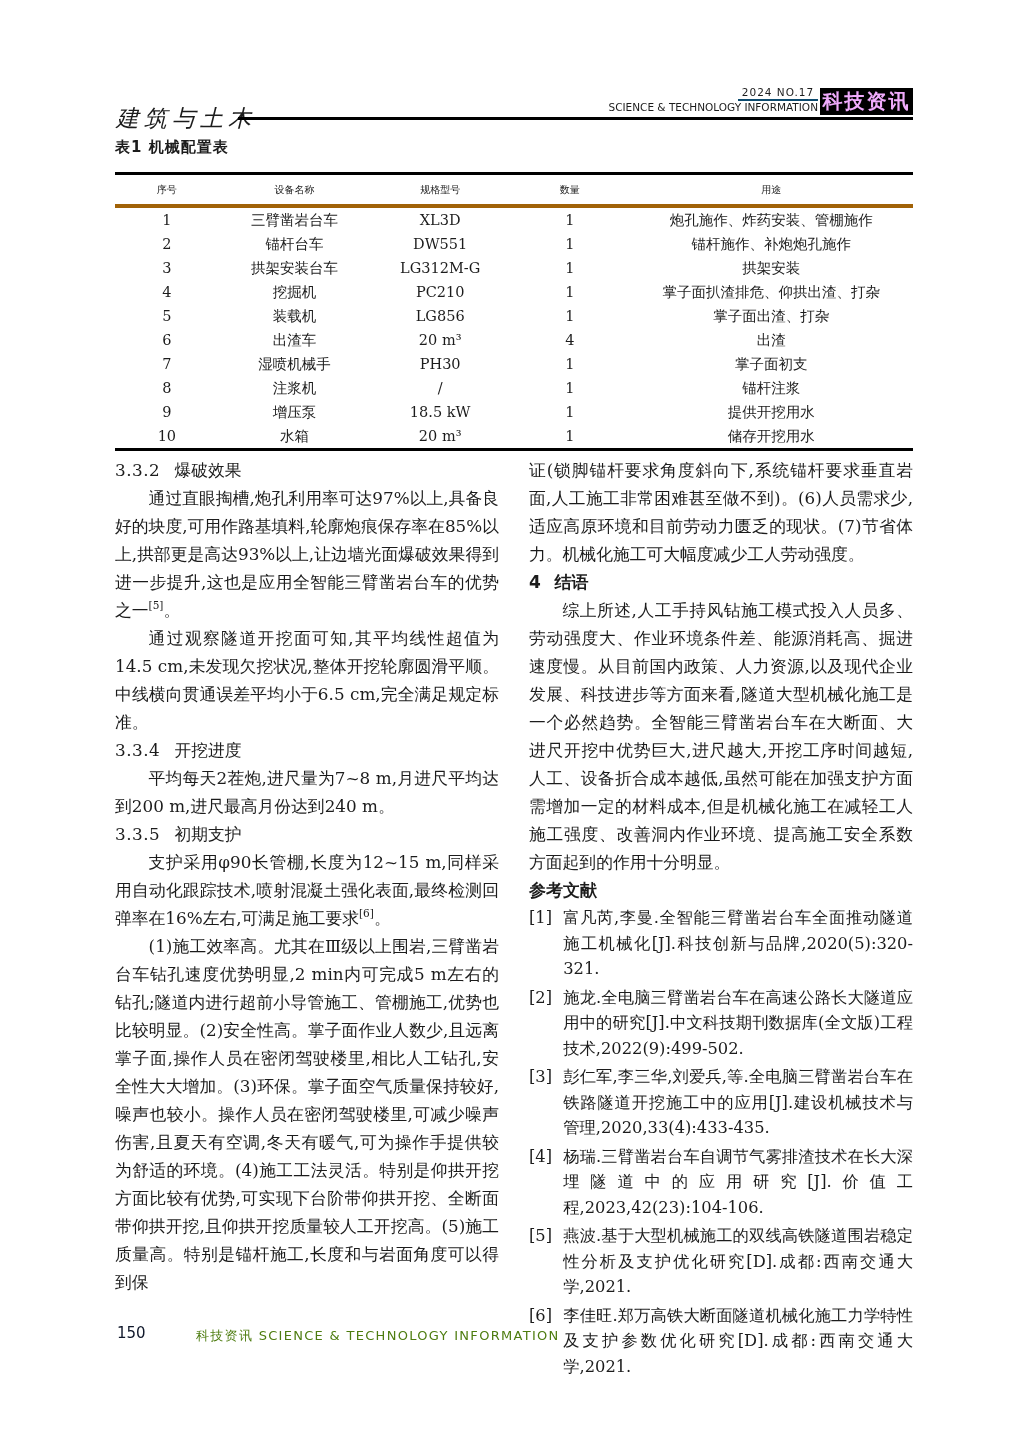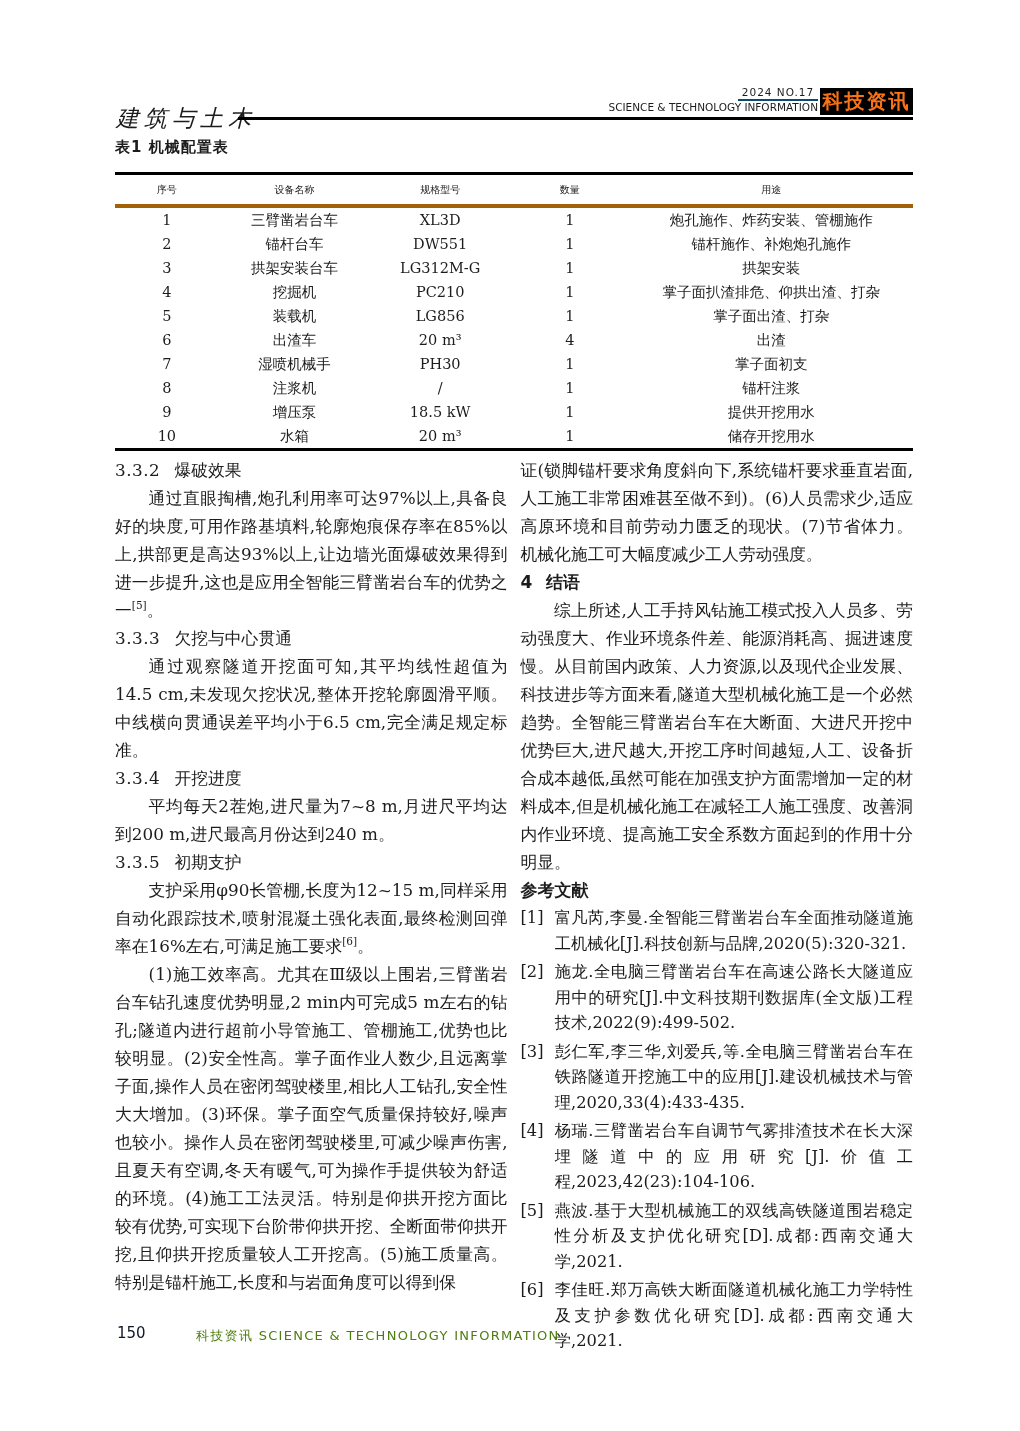--- a/index.html
+++ b/index.html
@@ -15,21 +15,21 @@
     position:absolute; top:86px; left:738px; width:80px; text-align:center;
     font-family:"DejaVu Sans", sans-serif; font-size:10.5px; letter-spacing:1px;
     border-bottom:2px solid #0c4a6e; padding-bottom:1px; white-space:nowrap;
   }
   .jr-en {
     position:absolute; top:101px; left:600px; width:218px; text-align:right;
     font-family:"DejaVu Sans", sans-serif; font-size:10.5px; white-space:nowrap; color:#1c1c1c;
   }
   .jr-box {
     position:absolute; left:820px; top:88px; width:93px; height:27px;
-    background:#000; color:#f97316; font-size:20px; font-weight:700; letter-spacing:2px;
+    background:#000; color:#f0abfc; font-size:20px; font-weight:700; letter-spacing:2px;
     display:flex; align-items:center; justify-content:center;
     font-family:"DejaVu Sans", sans-serif;
   }
   
   .tbl-caption {
     position:absolute; top:138px; left:115px; width:798px; text-align:left;
     font-size:15px; font-weight:700; letter-spacing:1px;
     font-family:"DejaVu Sans", sans-serif;
   }
   .cfg-table {
@@ -38,21 +38,21 @@
     border-top:3px solid #000; border-bottom:3px solid #000;
   }
   .cfg-table th { font-weight:400; height:29px; border-bottom:4px solid #a16207; font-size:10px; text-align:center; padding:0; }
   .cfg-table td { height:24px; text-align:center; padding:0; }
   .cfg-table col:nth-child(1){ width:13%; }
   .cfg-table col:nth-child(2){ width:19%; }
   .cfg-table col:nth-child(3){ width:17.5%; }
   .cfg-table col:nth-child(4){ width:15%; }
   .cfg-table col:nth-child(5){ width:35.5%; }
   
-  .body-cols { position:absolute; top:456px; left:115px; width:798px; display:flex; gap:13px; }
+  .body-cols { position:absolute; top:456px; left:115px; width:798px; display:flex; gap:30px; }
   .col { flex:1; font-size:16.8px; line-height:28px; text-align:justify; }
   .para { margin:0; text-indent:2em; }
   .para.no-indent { text-indent:0; }
   .sub-heading { line-height:28px; }
   .sub-heading .no { margin-right:0.85em; letter-spacing:0.5px; }
   .bold-heading { font-weight:700; font-family:"DejaVu Sans", sans-serif; line-height:28px; font-size:17px; }
   .bold-heading .no { margin-right:0.8em; }
   sup { font-size:10.5px; line-height:0; }
   
   .ref-list { font-size:16.3px; line-height:25.5px; margin-top:1px; }
@@ -165,23 +165,20 @@
       </tbody>
   </table>
 
   <div class="body-cols">
     <div class="col">
       <div class="sub-heading">
         <span class="no">3.3.2</span><span>爆破效果</span>
       </div>
       <p class="para"><span>通过直眼掏槽,炮孔利用率可达97%以上,具备良好的块度,可用作路基填料,轮廓炮痕保存率在85%以上,拱部更是高达93%以上,让边墙光面爆破效果得到进一步提升,这也是应用全智能三臂凿岩台车的优势之一</span><sup>[5]</sup><span>。</span></p>
 
-      <div class="sub-heading">
-        <span class="no">3.3.3</span><span>欠挖与中心贯通</span>
-      </div>
       <p class="para">通过观察隧道开挖面可知,其平均线性超值为14.5 cm,未发现欠挖状况,整体开挖轮廓圆滑平顺。中线横向贯通误差平均小于6.5 cm,完全满足规定标准。</p>
 
       <div class="sub-heading">
         <span class="no">3.3.4</span><span>开挖进度</span>
       </div>
       <p class="para">平均每天2茬炮,进尺量为7~8 m,月进尺平均达到200 m,进尺最高月份达到240 m。</p>
 
       <div class="sub-heading">
         <span class="no">3.3.5</span><span>初期支护</span>
       </div>

